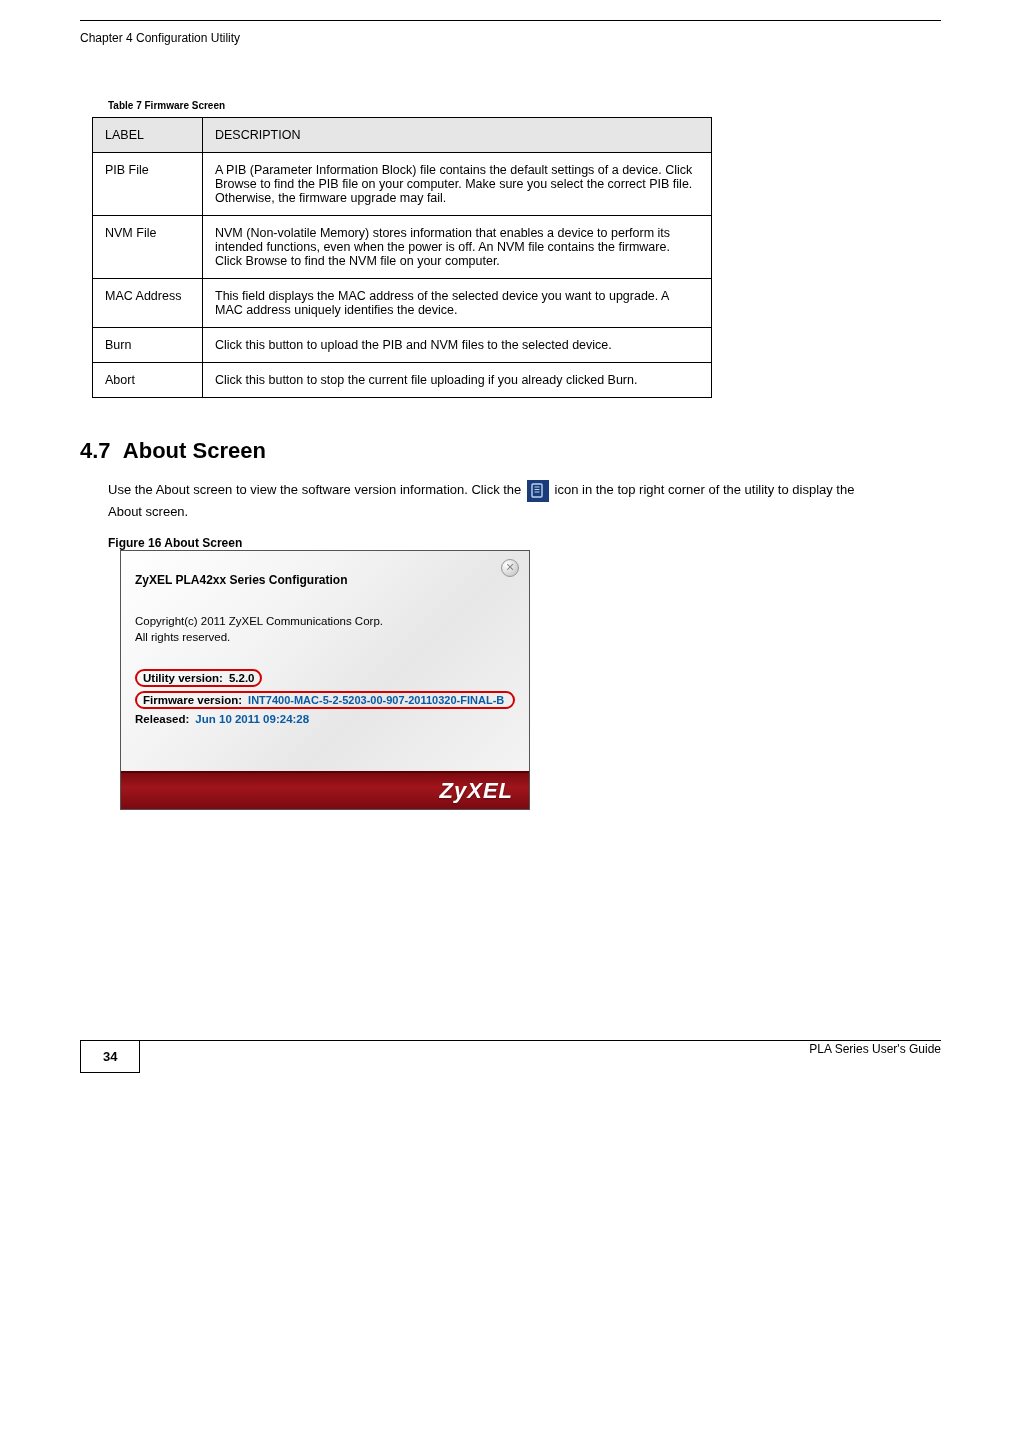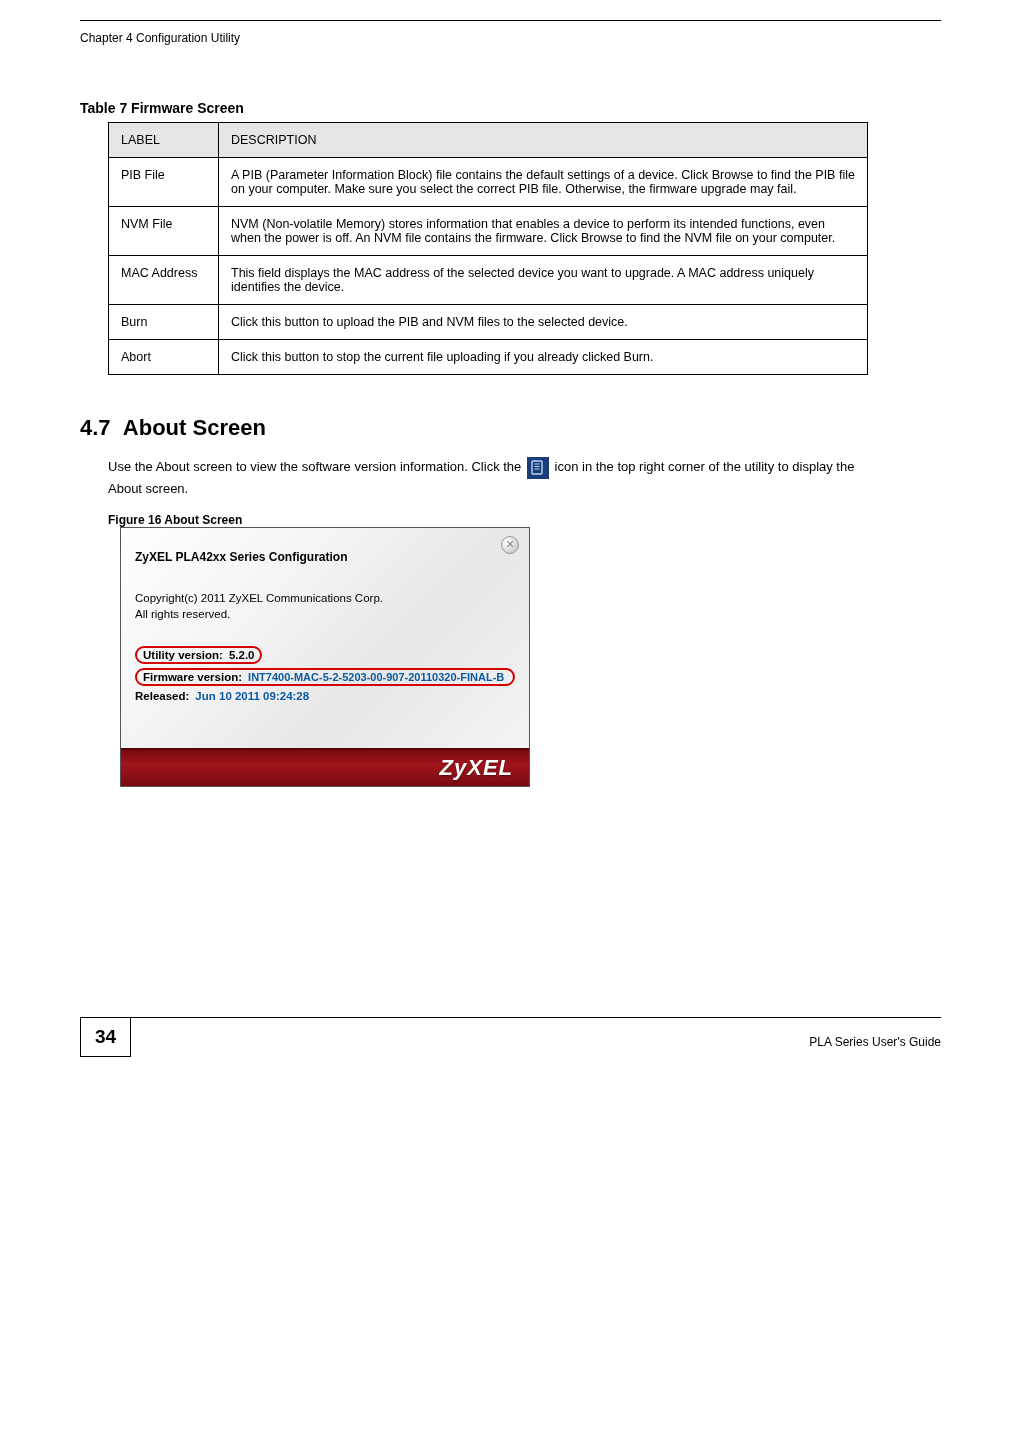--- a/index.html
+++ b/index.html
@@ -21,27 +21,28 @@
   }
   .chapter-label {
     text-align: left;
     font-size: 12px;
     color: #000;
     margin-bottom: 55px;
     padding-right: 4px;
   }
   .table-caption {
     font-weight: bold;
-    font-size: 14px;
+    font-size: 10px;
+    margin-left: 28px;
     margin-bottom: 6px;
   }
   table.def-table {
     border-collapse: collapse;
-    margin-left: 28px;
-    width: 760px;
+    margin-left: 12px;
+    width: 620px;
     margin-bottom: 40px;
   }
   table.def-table th, table.def-table td {
     border: 1px solid #000;
     padding: 10px 12px;
     text-align: left;
     vertical-align: top;
     font-size: 12.5px;
   }
   table.def-table th {
@@ -160,23 +161,23 @@
     color: #fff;
     letter-spacing: 1px;
     text-shadow: 0 1px 2px rgba(0,0,0,0.4);
   }
   .footer-area {
     margin-top: 230px;
   }
   .page-num-box {
     border: 1px solid #000;
     display: inline-block;
-    padding: 8px 14px;
-    font-weight: bold;
-    font-size: 19px;
+    padding: 8px 22px;
+    font-weight: bold;
+    font-size: 13px;
     vertical-align: middle;
   }
   .footer-line {
     display: flex;
     align-items: center;
   }
   .footer-rule {
     flex: 1;
     border-top: 1px solid #000;
     margin-left: 0;
@@ -284,19 +285,19 @@
     </div>
   </div>
 
   <div class="footer-area">
     <div class="footer-wrap">
       <div class="page-num-box">34</div>
       <div class="footer-right">
         <div class="footer-line">
           <div class="footer-rule"></div>
         </div>
-        <div style="text-align:right; padding-top:16px;">
+        <div style="text-align:right; padding-top:0;">
           <span class="footer-guide">PLA Series User's Guide</span>
         </div>
       </div>
     </div>
   </div>
 </div>
 
 </body></html>

